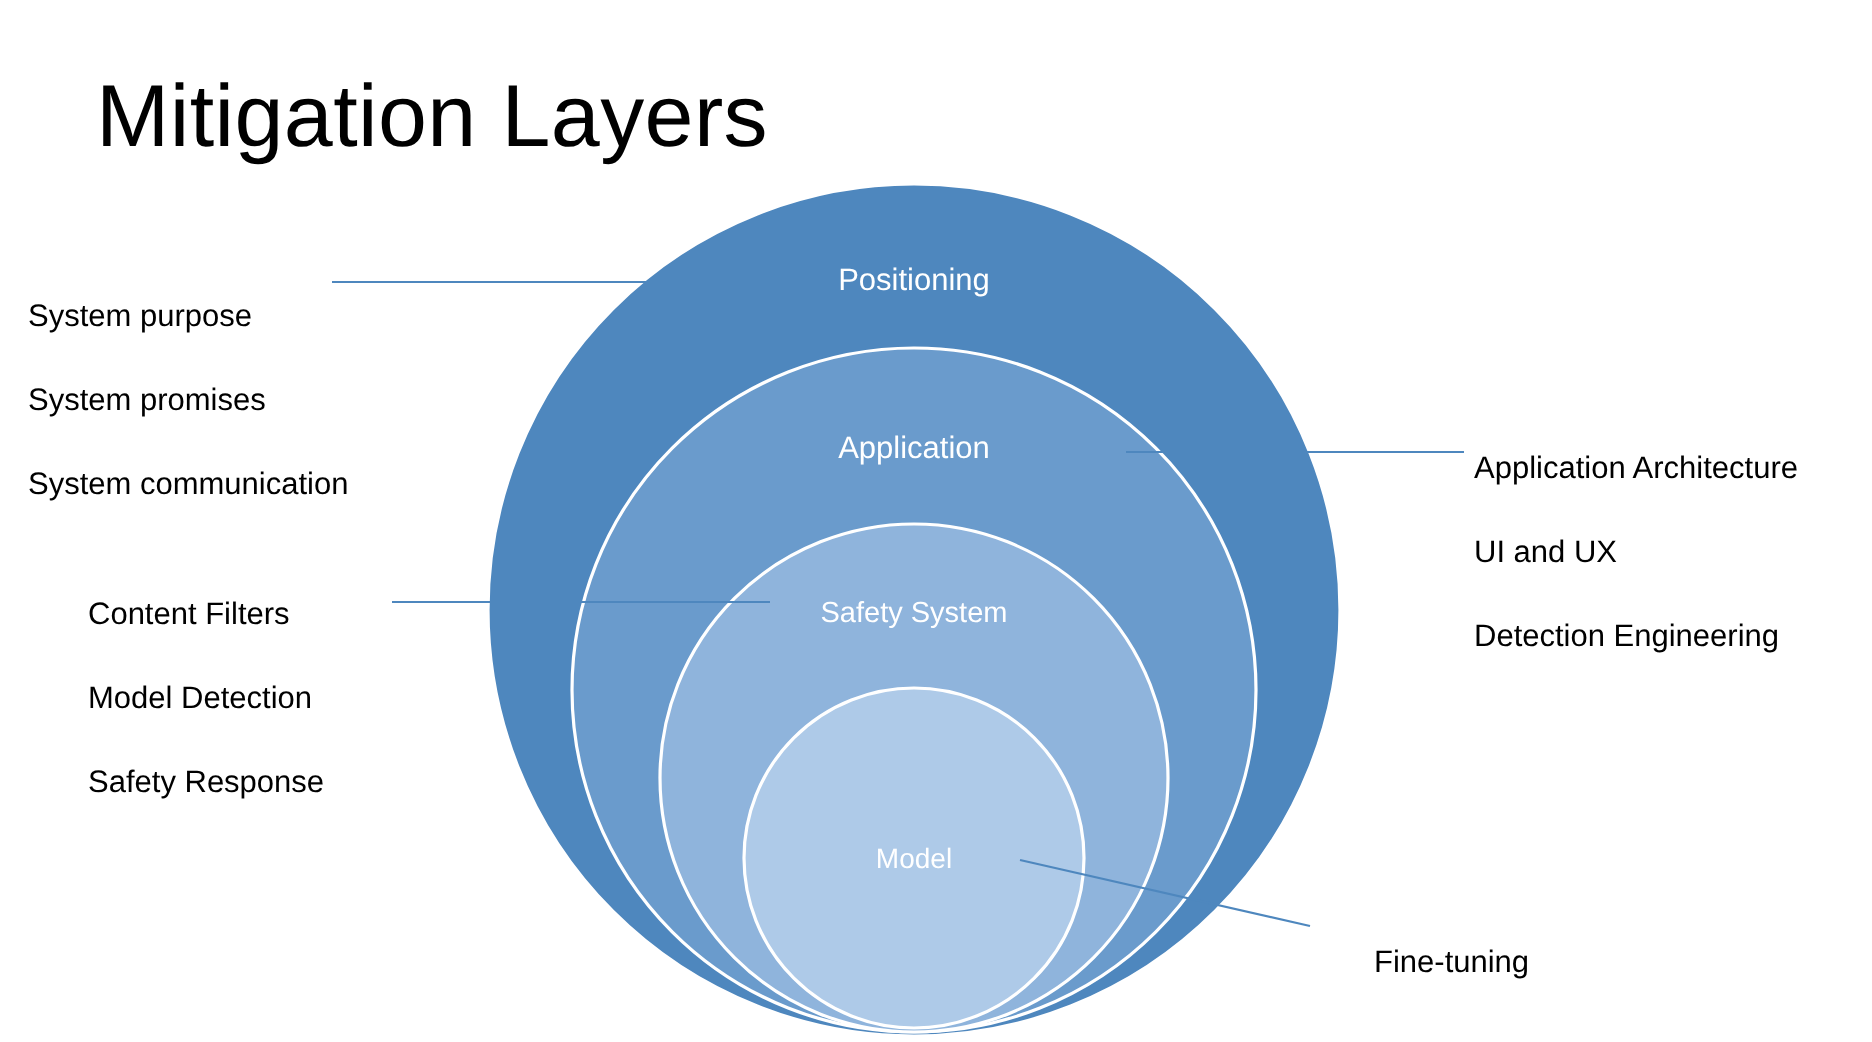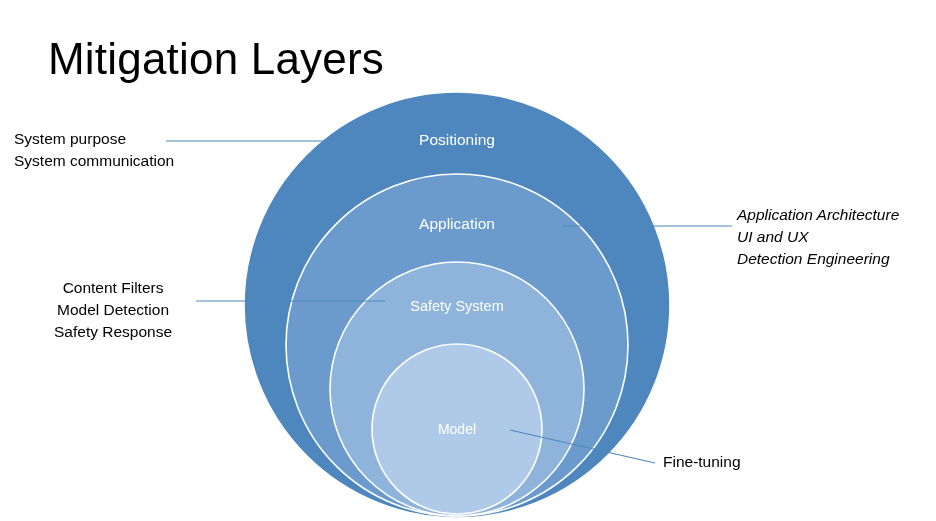--- a/index.html
+++ b/index.html
@@ -44,25 +44,25 @@
   .ring-label.l1 { font-size: 15.5px; }
   .ring-label.l2 { font-size: 14.5px; }
   .ring-label.l3 { font-size: 14px; }
   .callout {
     position: absolute;
     color: #000000;
     font-size: 15.5px;
     line-height: 22px;
     white-space: nowrap;
   }
-  .callout-line { color: #000000; }
+  .callout-line { color: #000000; margin-top: 20px; }
   #callout-positioning { left: 14px; top: 128px; }
-  #callout-safety     { left: 54px; top: 277px; text-align: center; }
-  #callout-application{ left: 737px; top: 204px; font-style: italic; }
-  #callout-finetuning { left: 663px; top: 451px; }
+  #callout-safety     { left: 44px; top: 277px; }
+  #callout-application{ left: 737px; top: 204px; }
+  #callout-finetuning { left: 687px; top: 451px; }
 </style>
 </head>
 <body>
 
 <div id="slide">
 
   <div id="slide-title">Mitigation Layers</div>
 
   <svg id="diagram-svg" viewBox="0 0 936 521" xmlns="http://www.w3.org/2000/svg">
 
@@ -85,20 +85,21 @@
     <line x1="510" y1="430" x2="655" y2="463" stroke="#4E87BE" stroke-width="1.1"></line>
 
     <text class="ring-label l0" x="457" y="145">Positioning</text>
     <text class="ring-label l1" x="457" y="229">Application</text>
     <text class="ring-label l2" x="457" y="311">Safety System</text>
     <text class="ring-label l3" x="457" y="434">Model</text>
   </svg>
 
   <div class="callout" id="callout-positioning">
     <div class="callout-line">System purpose</div>
+    <div class="callout-line">System promises</div>
     <div class="callout-line">System communication</div>
   </div>
 
   <div class="callout" id="callout-safety">
     <div class="callout-line">Content Filters</div>
     <div class="callout-line">Model Detection</div>
     <div class="callout-line">Safety Response</div>
   </div>
 
   <div class="callout" id="callout-application">

